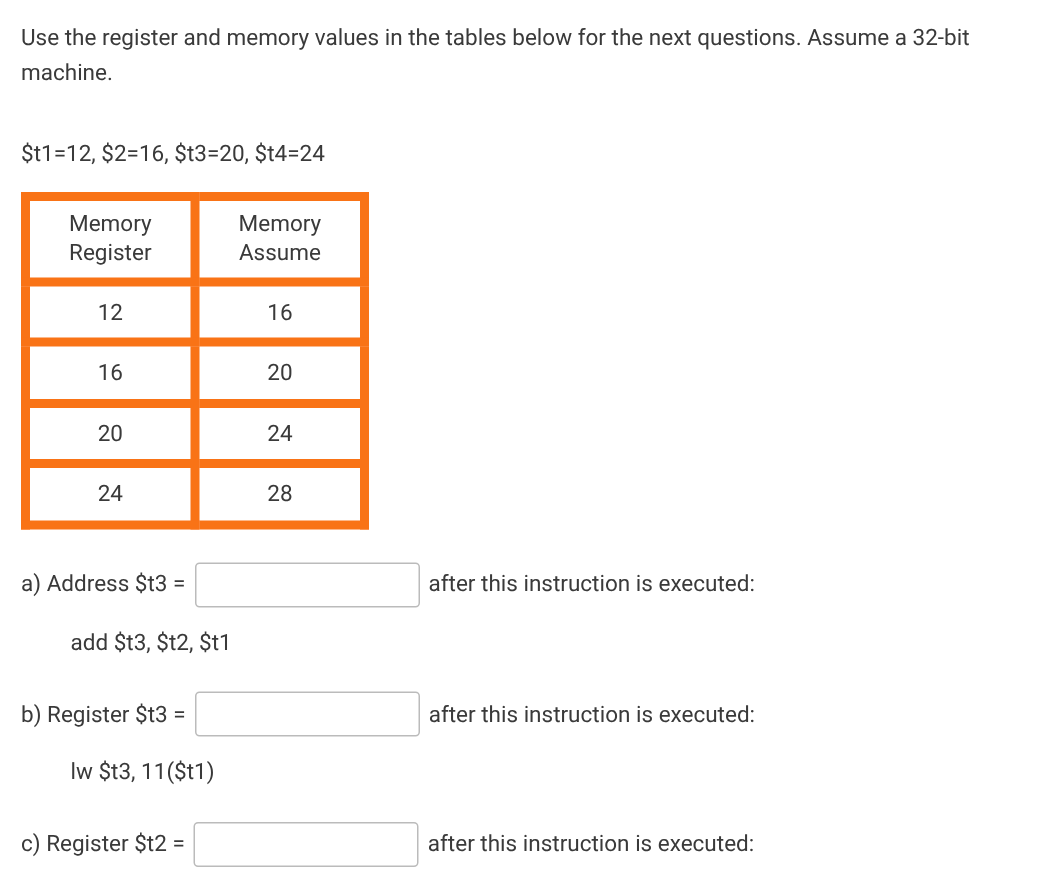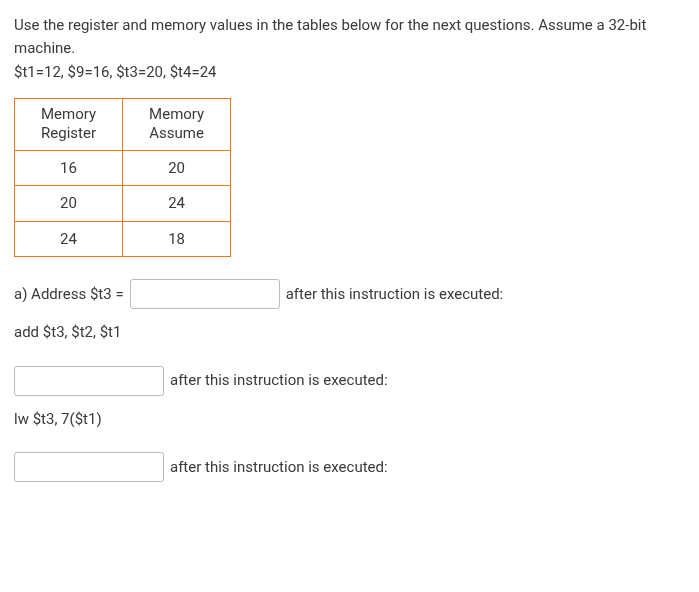--- a/index.html
+++ b/index.html
@@ -9,31 +9,31 @@
     }
     body {
       font-family: -apple-system, BlinkMacSystemFont, "Segoe UI", Roboto, Helvetica, Arial, sans-serif;
       font-size: 15px;
       color: #3a3a3a;
       padding: 14px;
       width: 699px;
       line-height: 1.5;
     }
     .intro {
-      margin-bottom: 2px;
+      margin-bottom: 32px;
     }
     .registers {
       margin-bottom: 14px;
     }
     table {
       border-collapse: collapse;
       margin-bottom: 22px;
     }
     th, td {
-      border: 1px solid #f97316;
+      border: 6px solid #f97316;
       padding: 6px 26px;
       text-align: center;
       font-weight: normal;
     }
     th {
       line-height: 1.3;
     }
     .question-block {
       margin-bottom: 12px;
     }
@@ -47,73 +47,80 @@
     input[type="text"] {
       border: 1px solid #bbb;
       border-radius: 3px;
       padding: 5px 6px;
       font-size: 14px;
       width: 150px;
       height: 30px;
     }
     .instruction {
       margin-bottom: 22px;
+      margin-left: 33px;
     }
   </style>
 </head>
 <body>
 
 <p class="intro">Use the register and memory values in the tables below for the next questions. Assume a 32-bit machine.</p>
 
-<p class="registers">$t1=12, $9=16, $t3=20, $t4=24</p>
+<p class="registers">$t1=12, $2=16, $t3=20, $t4=24</p>
 
 <table>
   <thead>
     <tr>
       <th>
         <span>Memory</span><br>
         <span>Register</span>
       </th>
       <th>
         <span>Memory</span><br>
         <span>Assume</span>
       </th>
     </tr>
   </thead>
   <tbody>
     <tr>
+      <td>12</td>
+      <td>16</td>
+    </tr>
+    <tr>
       <td>16</td>
       <td>20</td>
     </tr>
     <tr>
       <td>20</td>
       <td>24</td>
     </tr>
     <tr>
       <td>24</td>
-      <td>18</td>
+      <td>28</td>
     </tr>
   </tbody>
 </table>
 
 <div class="question-block">
   <div class="question-line">
     <span>a) Address $t3 =</span>
     <input type="text" style="">
     <span>after this instruction is executed:</span>
   </div>
   <p class="instruction">add $t3, $t2, $t1</p>
 </div>
 
 <div class="question-block">
   <div class="question-line">
+    <span>b) Register $t3 =</span>
     <input type="text" style="">
     <span>after this instruction is executed:</span>
   </div>
-  <p class="instruction">lw $t3, 7($t1)</p>
+  <p class="instruction">lw $t3, 11($t1)</p>
 </div>
 
 <div class="question-block">
   <div class="question-line">
+    <span>c) Register $t2 =</span>
     <input type="text" style="">
     <span>after this instruction is executed:</span>
   </div>
 </div>
 
 </body></html>

